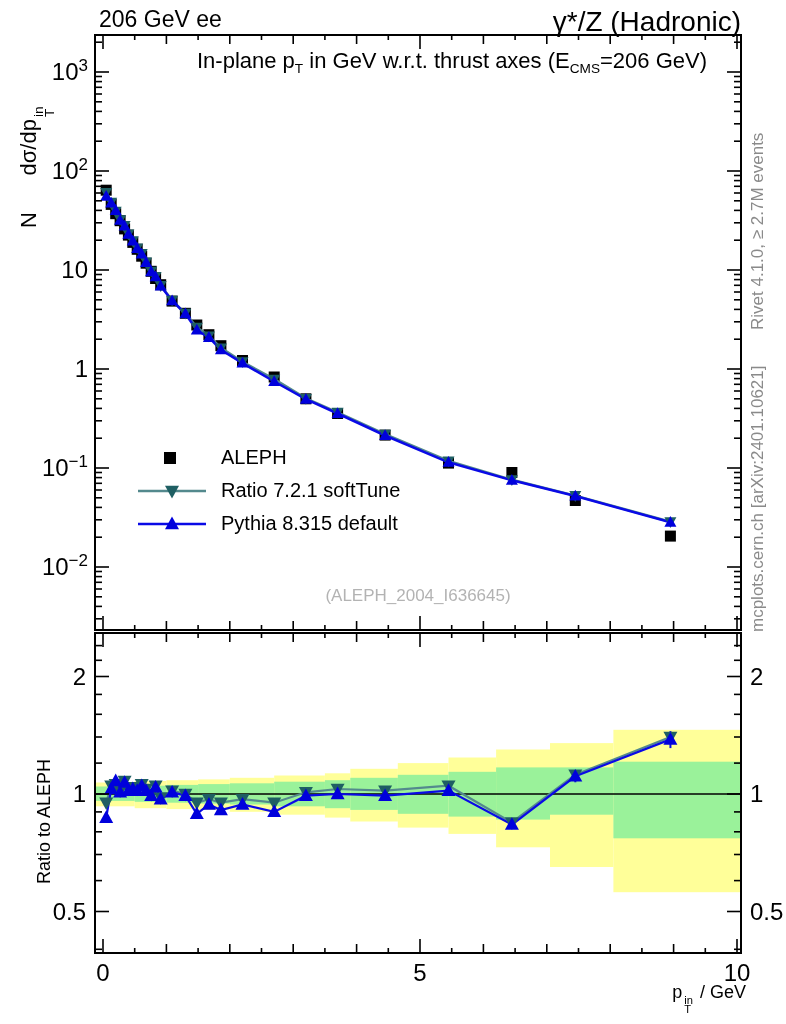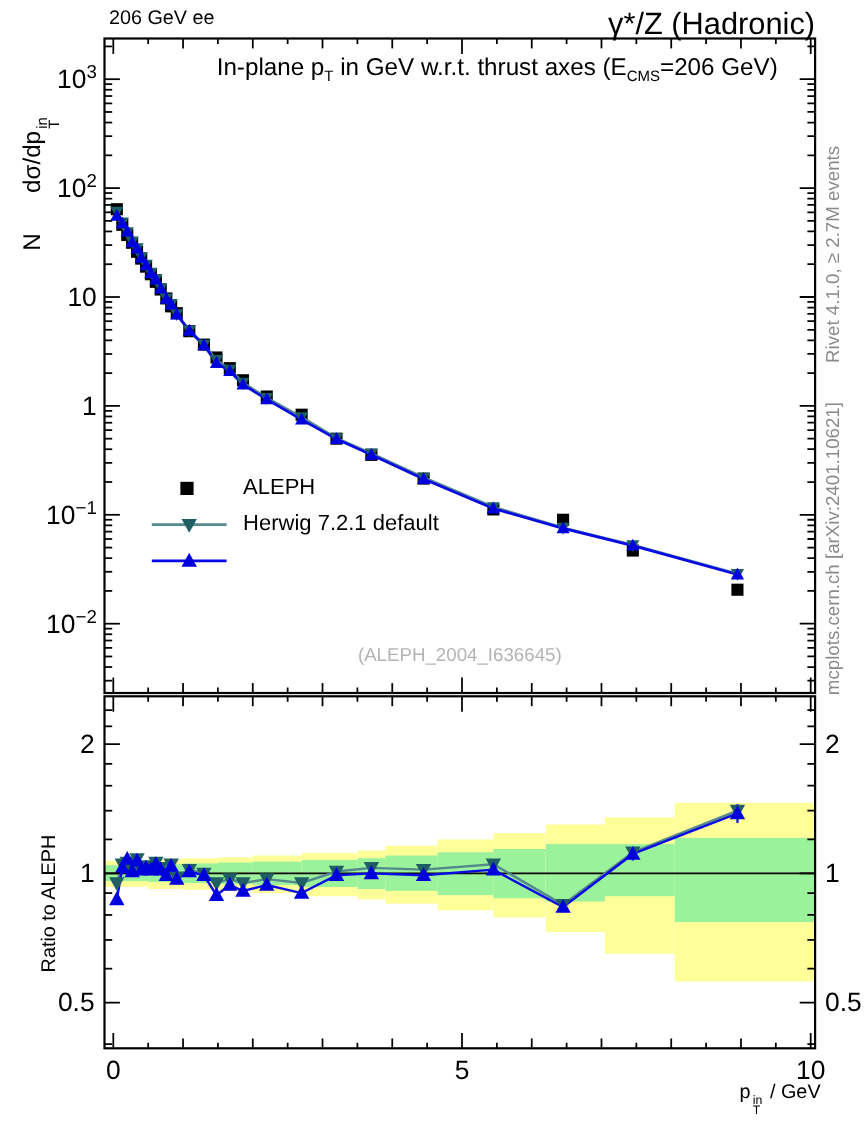--- a/index.html
+++ b/index.html
@@ -1,32 +1,32 @@
 <!DOCTYPE html>
 <html><head>
 <meta charset="utf-8">
 <style>
   html,body{margin:0;padding:0;background:#fff}
   .page{position:relative;width:786px;height:1024px;background:#fff;overflow:hidden;
         font-family:"Liberation Sans",sans-serif;color:#000}
   #chart{position:absolute;left:0;top:0}
   .txt{position:absolute;white-space:nowrap}
-  .hdr-left{left:99px;top:6px;font-size:18px}
+  .hdr-left{left:99px;top:6px;font-size:23px}
   .hdr-right{right:45px;top:6px;font-size:28px}
   .title{left:95px;top:48px;width:714px;text-align:center;font-size:22px}
   sub{font-size:0.62em}
   .stack{display:inline-flex;flex-direction:column;vertical-align:-0.5em;line-height:0.85;
          font-size:0.62em;text-align:left;margin:0 2px}
   .ylabel{left:16px;top:228px;width:200px;transform:rotate(-90deg);transform-origin:0 0;font-size:22px}
   .ratio-ylabel{left:34px;top:884px;width:170px;transform:rotate(-90deg);transform-origin:0 0;font-size:18px}
   .xlabel{right:40px;top:982px;font-size:18px}
   .note-top{left:748px;top:330px;width:296px;transform:rotate(-90deg);transform-origin:0 0;font-size:17px}
   .note-bottom{left:748px;top:632px;width:300px;transform:rotate(-90deg);transform-origin:0 0;font-size:17px}
   .watermark{left:95px;top:586px;width:646px;text-align:center;font-size:17px}
-  #legend{position:absolute;left:137px;top:427px}
+  #legend{position:absolute;left:137px;top:441px}
   .leg-row{display:flex;align-items:center;height:33px}
   .leg-label{font-size:20px;padding-left:14px}
   .tick-label{font-family:"Liberation Sans",sans-serif;font-size:24px;fill:#000}
   .tick-exp{font-size:17px}
 </style>
 </head>
 <body>
 
 <div class="page">
   <svg id="chart" width="786" height="1024" viewBox="0 0 786 1024">
@@ -478,22 +478,23 @@
         <svg width="70" height="24">
           <rect x="27" y="6" width="12" height="12" fill="#000000"></rect>
         </svg>
         <span class="leg-label">ALEPH</span>
       </div>
       <div class="leg-row">
         <svg width="70" height="24">
           <line x1="1" x2="69" y1="12" y2="12" stroke="#53898d" stroke-width="2.5"></line>
           <polygon points="28.0,6.8 42.0,6.8 35.0,19.4" fill="#1f5f63"></polygon>
         </svg>
-        <span class="leg-label">Herwig 7.2.1 default</span>
+        <span class="leg-label">Ratio 7.2.1 softTune</span>
       </div>
       <div class="leg-row">
         <svg width="70" height="24">
           <line x1="1" x2="69" y1="12" y2="12" stroke="#0a0ae6" stroke-width="2.5"></line>
           <polygon points="28.0,17.3 42.0,17.3 35.0,4.6" fill="#0000dc"></polygon>
         </svg>
+        <span class="leg-label">Pythia 8.315 default</span>
       </div>
     </div>
 </div>
 
 </body></html>

